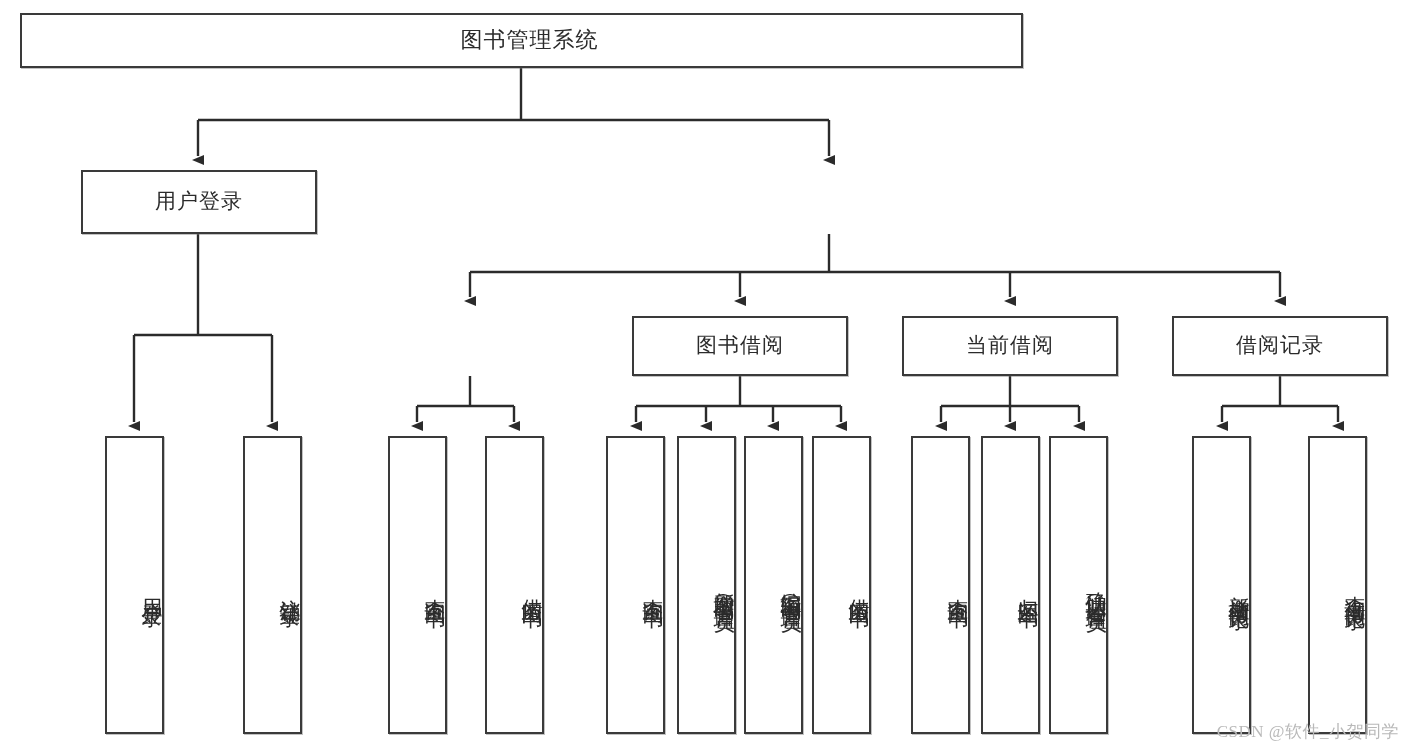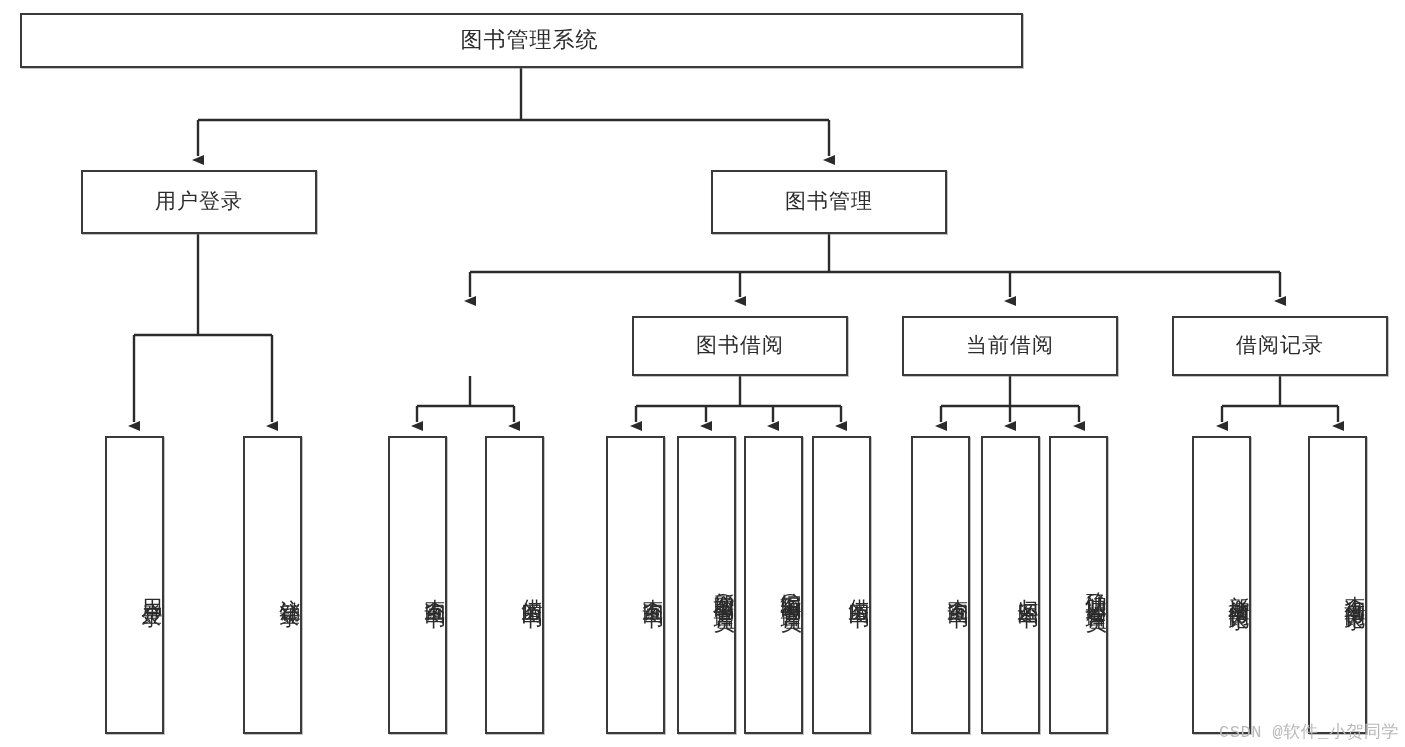--- a/index.html
+++ b/index.html
@@ -60,21 +60,21 @@
     text-align: center;
   }
   #watermark {
     position: absolute;
     right: 6px;
     bottom: 4px;
     font-size: 17px;
     color: #b9b9b9;
     letter-spacing: 0.5px;
     white-space: nowrap;
-    font-family: Liberation Mono, monospace;
+    font-family: Liberation Serif, serif;
   }
 </style>
 </head>
 <body>
 
 <div id="canvas">
 
   <svg id="edges" viewBox="0 0 1405 747">
     <defs>
       <marker id="arrow" markerWidth="10" markerHeight="12" refX="1" refY="6" orient="auto" markerUnits="userSpaceOnUse">
@@ -121,21 +121,20 @@
       <path d="M 1280 376 L 1280 406"></path>
       <path d="M 1222 406 L 1338 406"></path>
       <path d="M 1222 406 L 1222 422" marker-end="url(#arrow)"></path>
       <path d="M 1338 406 L 1338 422" marker-end="url(#arrow)"></path>
     </g>
   </svg>
 
   <div class="node root horiz" style="left:20px; top:13px; width:1003px; height:55px;padding-left:16px;">图书管理系统</div>
 
   <div class="node horiz" style="left:81px; top:170px; width:236px; height:64px;">用户登录</div>
-  <div class="node horiz" style="left:711px; top:170px; width:236px; height:64px;">图书管理</div>
 
   <div class="node horiz" style="left:902px; top:316px; width:216px; height:60px;">当前借阅</div>
   <div class="node horiz" style="left:632px; top:316px; width:216px; height:60px;">图书借阅</div>
   <div class="node horiz" style="left:1172px; top:316px; width:216px; height:60px;">借阅记录</div>
 
   <div class="node vert" style="left:105px; top:436px; width:59px; height:298px;">
     <span>用户登录</span>
   </div>
   <div class="node vert" style="left:243px; top:436px; width:59px; height:298px;">
     <span>注销登录</span>

